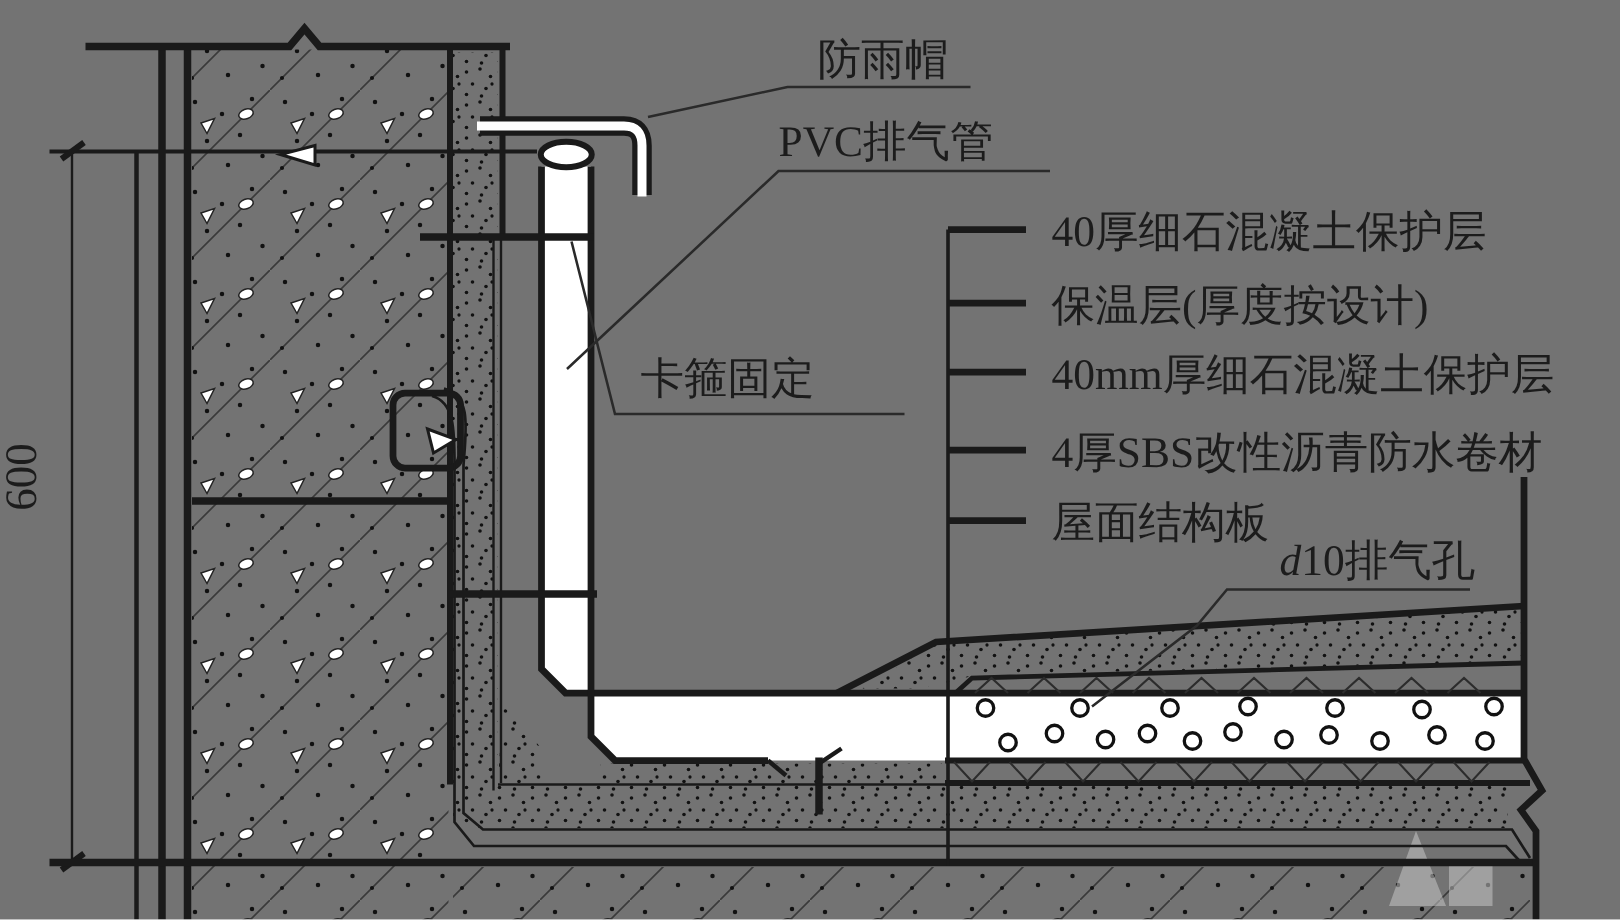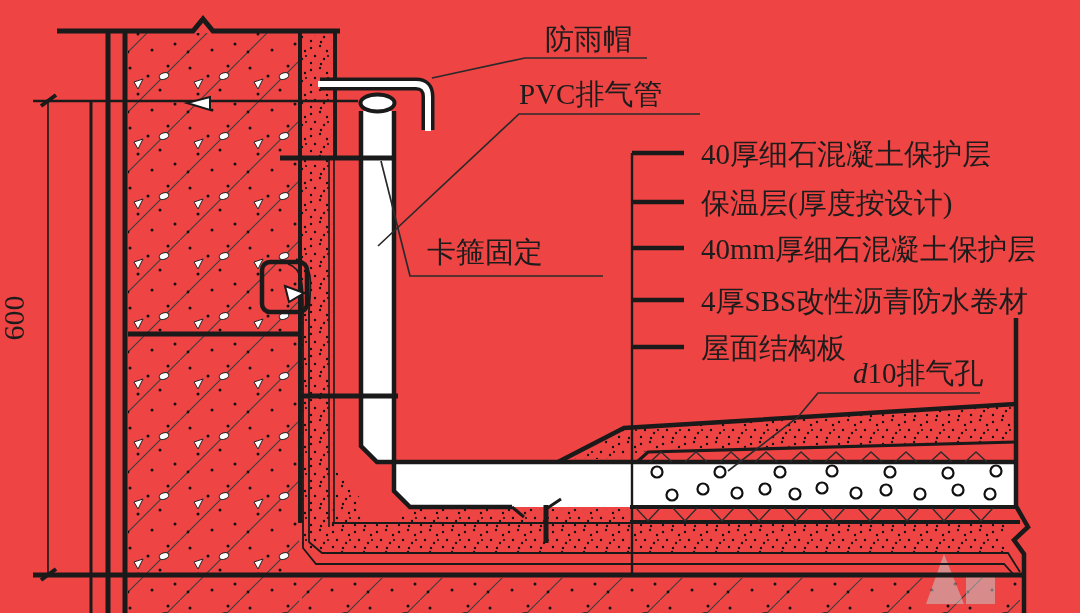--- a/index.html
+++ b/index.html
@@ -1,16 +1,16 @@
 <!DOCTYPE html>
 <html><head>
 <meta charset="utf-8">
 <style>
   html,body{margin:0;padding:0;background:#ffffff;}
-  .stage{width:1080px;height:613px;position:relative;background:#ef4444;overflow:hidden;}
+  .stage{width:1080px;height:613px;position:relative;background:#737373;overflow:hidden;}
   svg{display:block;}
   .cjk{font-family:"Liberation Serif","DejaVu Serif",serif;fill:#1c1c1c;}
   .lbl{font-size:29px;}
   .dim{font-size:30px;}
 </style>
 </head>
 <body>
 
 <div class="stage">
 <svg width="1080" height="613" viewBox="0 0 1080 613">

